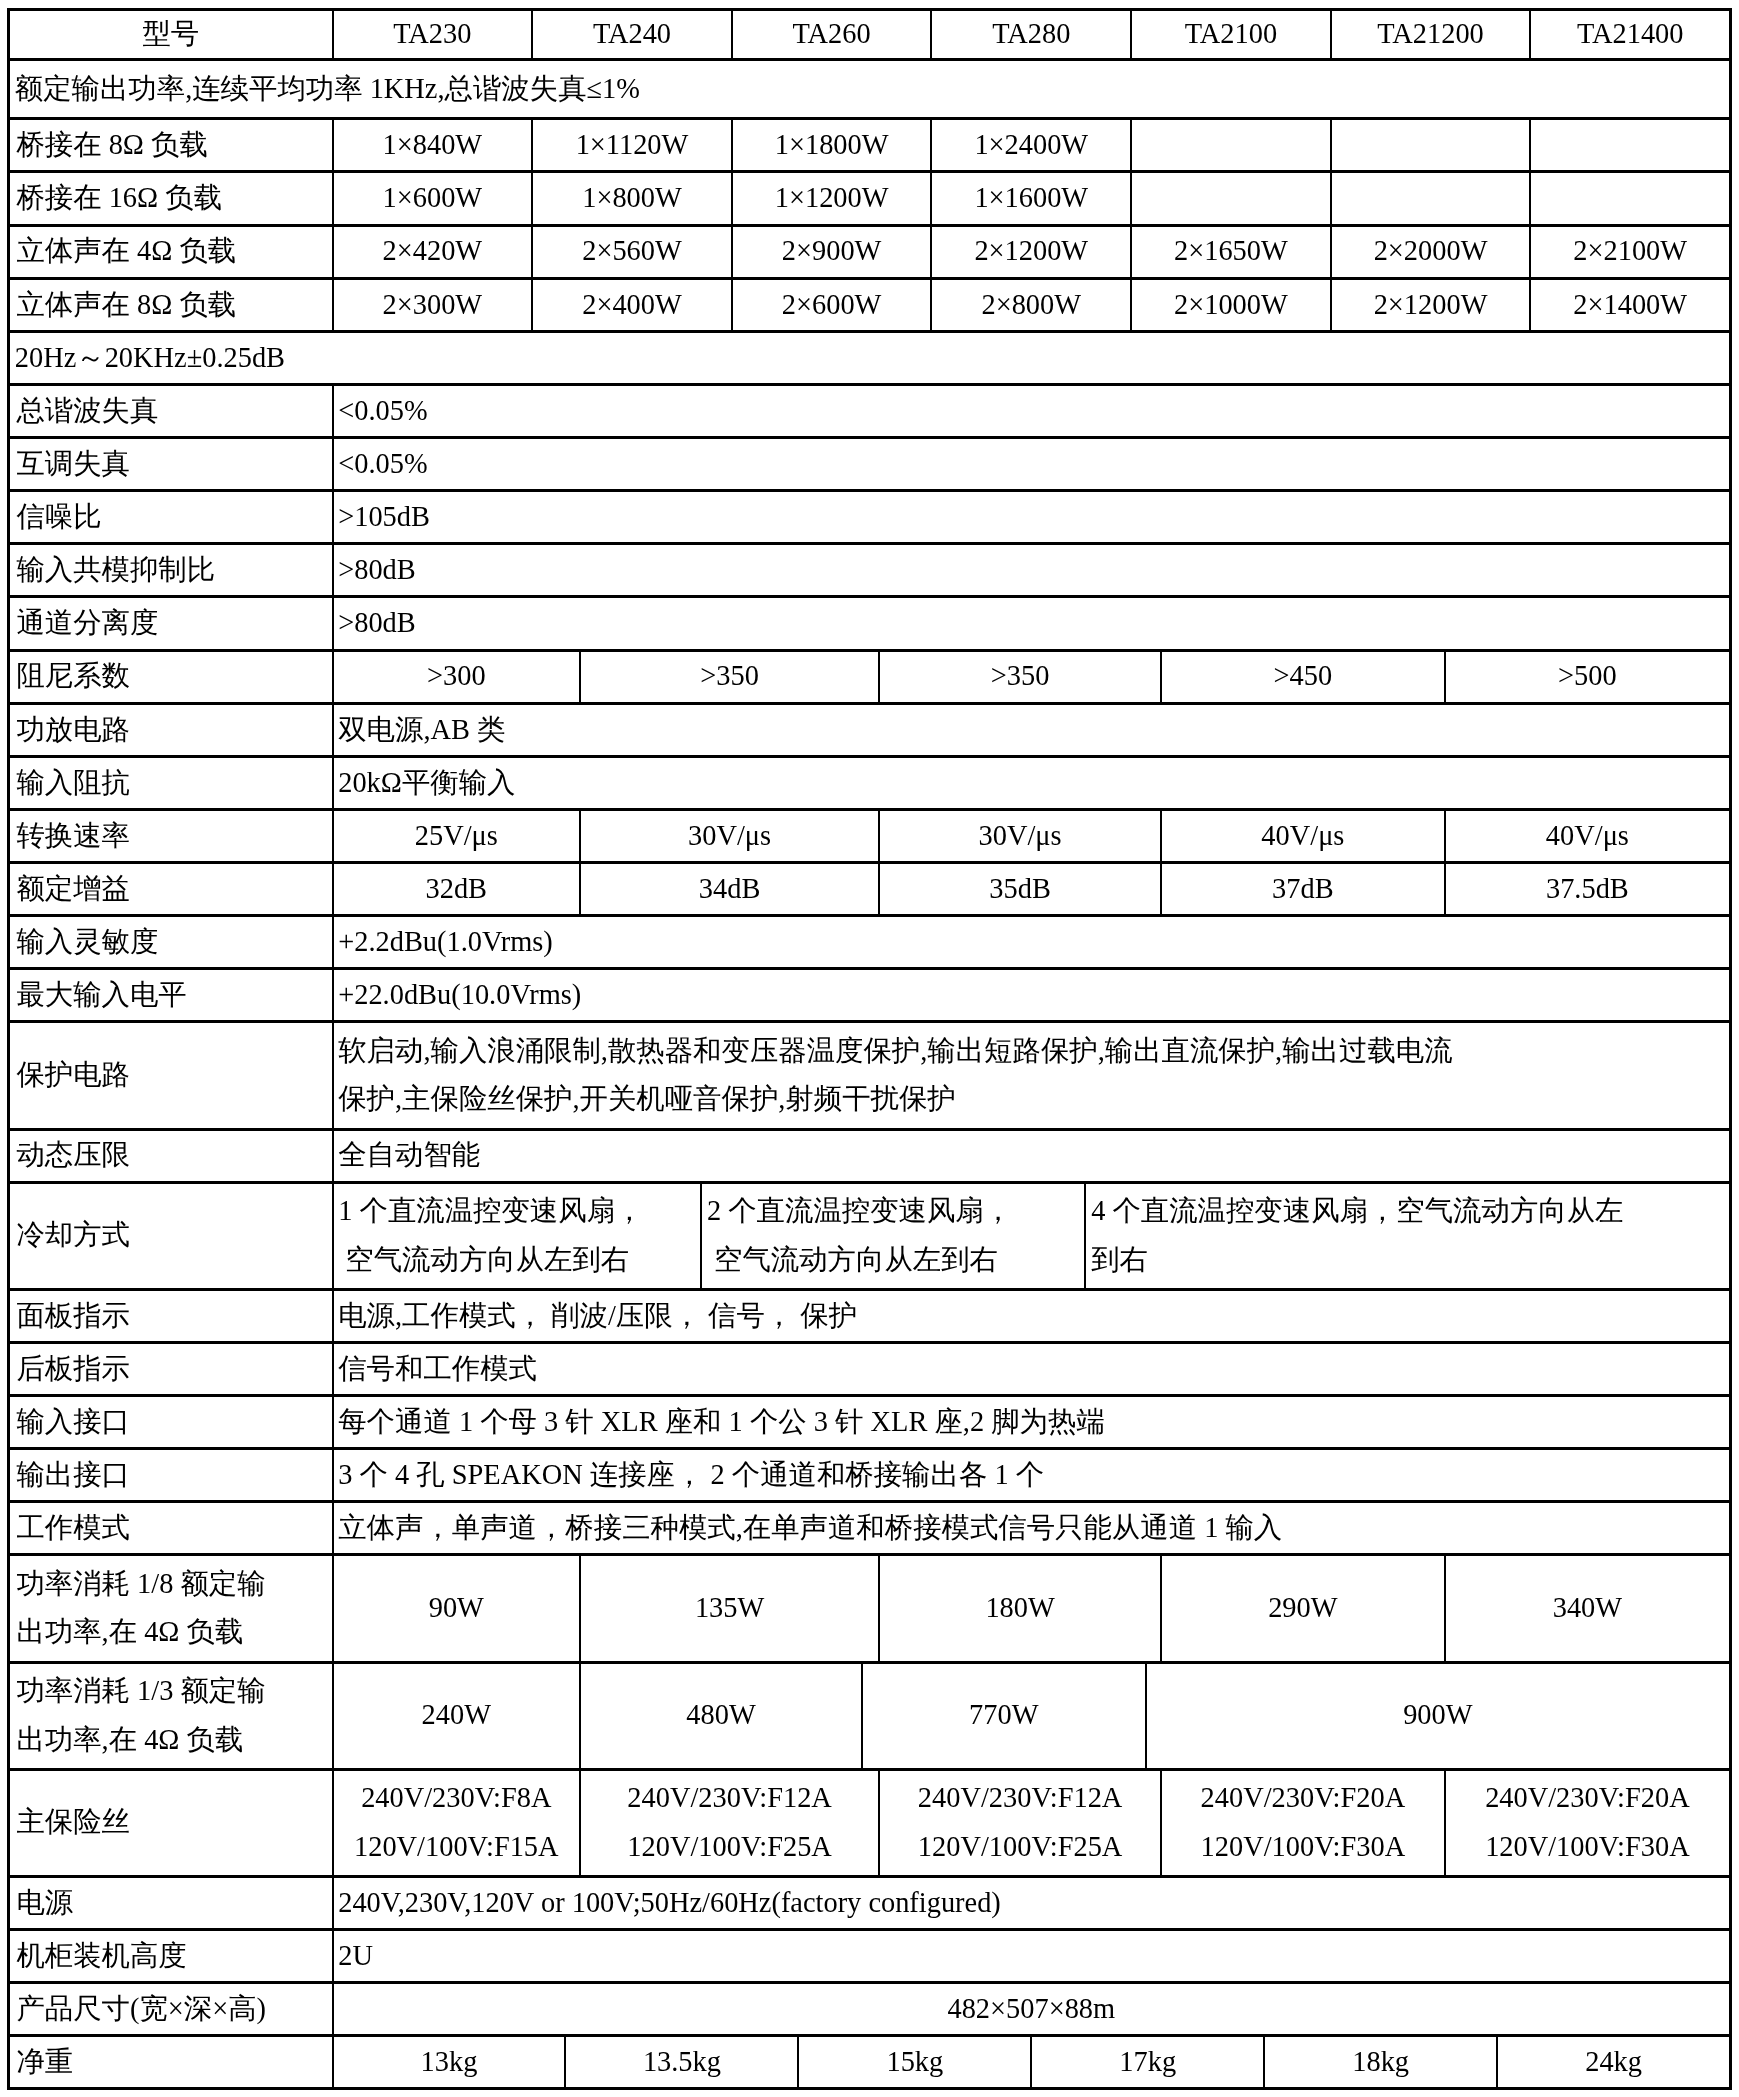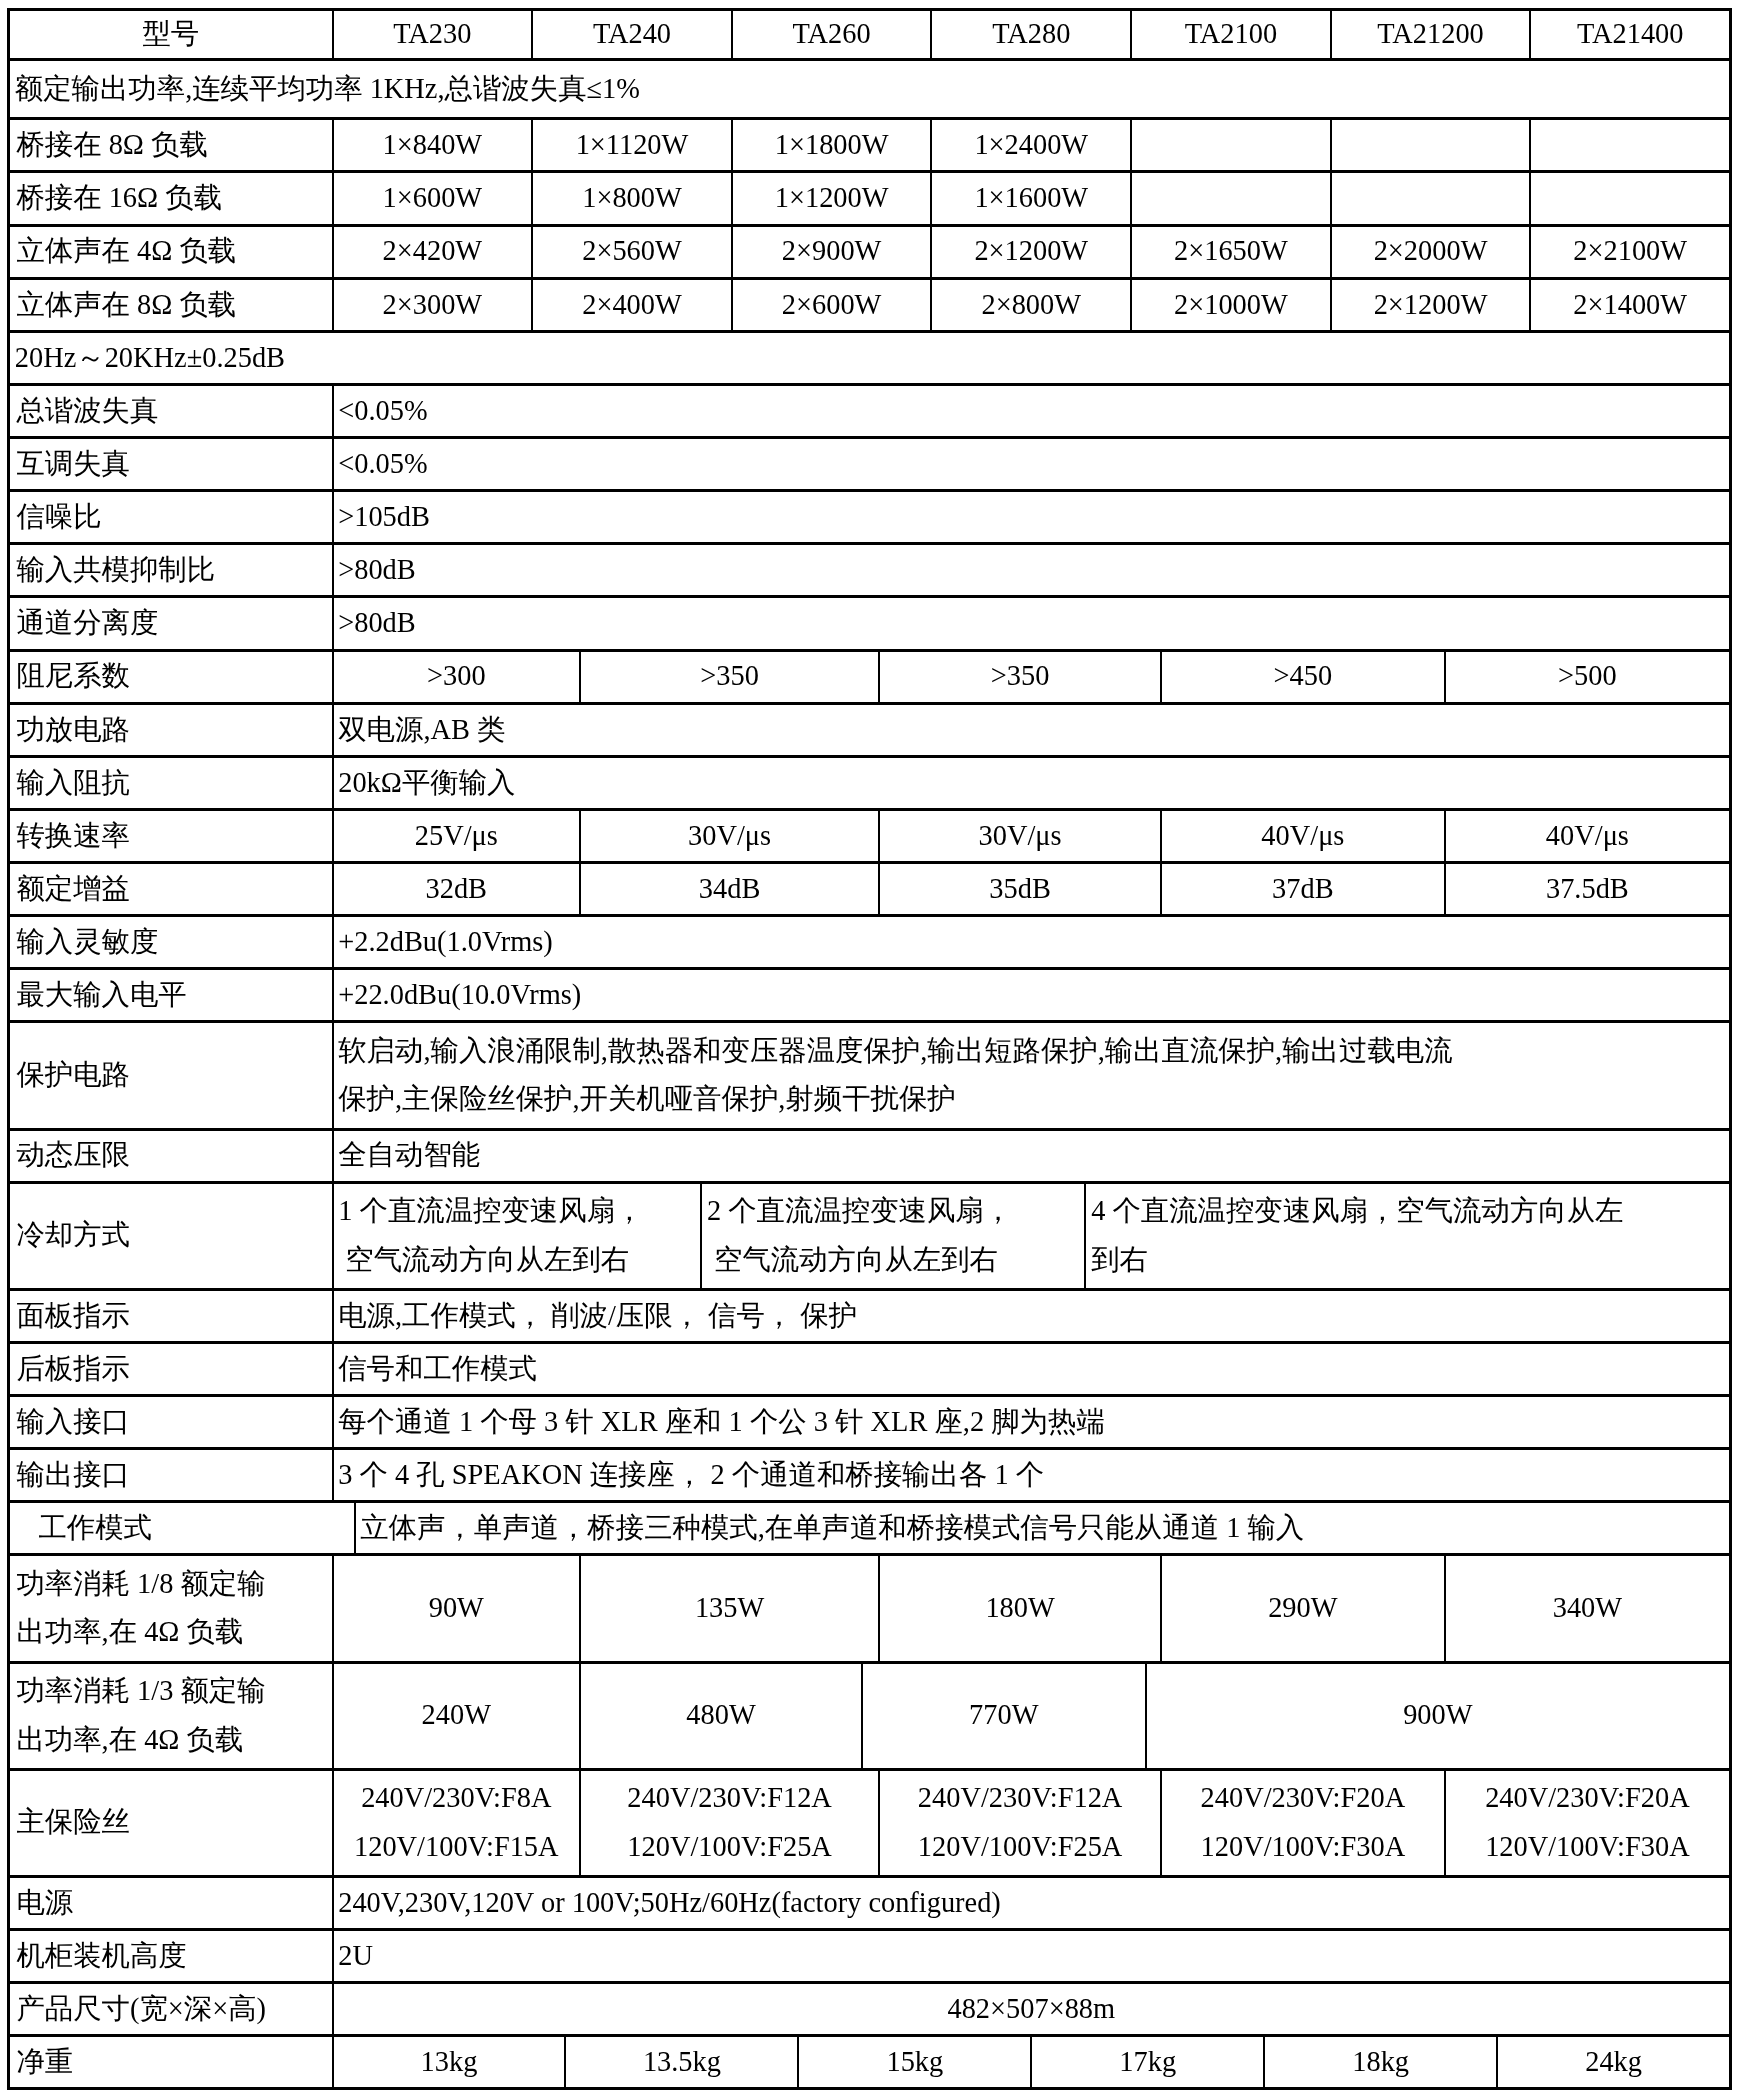--- a/index.html
+++ b/index.html
@@ -187,21 +187,21 @@
       </div>
       <div class="row r-single">
         <div class="cell label" style="flex: 0 0 18.7%;">输入接口</div>
         <div class="cell" style="flex: 1 1 81.3%;">每个通道 1 个母 3 针 XLR 座和 1 个公 3 针 XLR 座,2 脚为热端</div>
       </div>
       <div class="row r-single">
         <div class="cell label" style="flex: 0 0 18.7%;">输出接口</div>
         <div class="cell" style="flex: 1 1 81.3%;">3 个  4 孔  SPEAKON 连接座， 2 个通道和桥接输出各 1 个</div>
       </div>
       <div class="row r-single">
-        <div class="cell label" style="flex: 0 0 18.7%; margin-left: 22px;">工作模式</div>
+        <div class="cell label" style="flex: 0 0 18.7%;">工作模式</div>
         <div class="cell" style="flex: 1 1 81.3%;">立体声，单声道，桥接三种模式,在单声道和桥接模式信号只能从通道 1 输入</div>
       </div>
       <div class="row r-tall">
         <div class="cell label" style="flex: 0 0 18.7%;">
           <div>功率消耗 1/8 额定输</div>
           <div>出功率,在 4Ω 负载</div>
         </div>
         <div class="cell center" style="flex: 0 0 14.4%;">90W</div>
         <div class="cell center" style="flex: 0 0 17.4%;">135W</div>
         <div class="cell center" style="flex: 0 0 16.4%;">180W</div>

